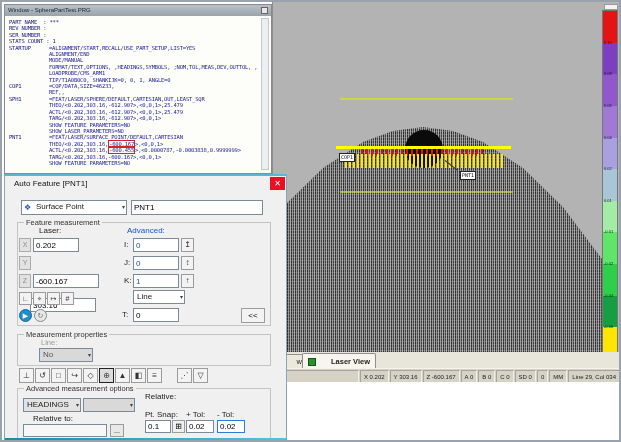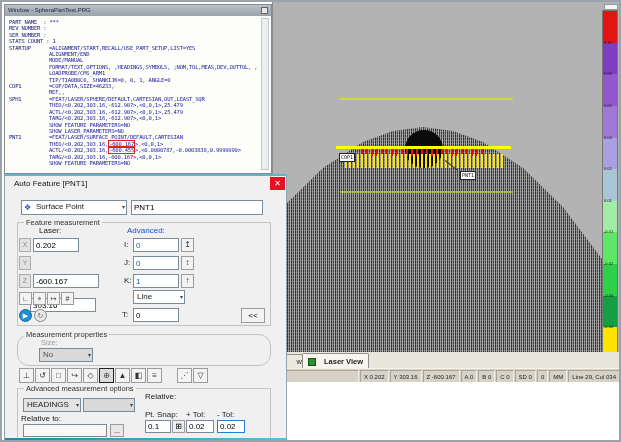--- a/index.html
+++ b/index.html
@@ -31,21 +31,21 @@
   #color-scale{position:absolute;right:3px;top:8px;width:14px;height:348px;display:flex;flex-direction:column;
     border:1px solid #777;background:#fff;}
   .cs-seg{flex:1;position:relative;}
   .cs-label{position:absolute;top:-3px;left:1px;font-size:4px;line-height:5px;color:#1a1a1a;white-space:nowrap;}
   #cs-top{position:absolute;right:3px;top:2px;width:14px;height:6px;background:#f4f4f4;border:1px solid #999;box-sizing:border-box;}
   
   #tabbar{position:absolute;left:270px;top:350px;width:348px;height:16px;background:#e8e5da;border-bottom:1px solid #9a9a9a;}
   .tab{position:absolute;top:2px;height:14px;background:#ece9dc;border:1px solid #8f8f8f;border-bottom:none;
     border-radius:2px 2px 0 0;font-size:7.5px;line-height:13px;padding:0 5px;color:#222;}
   #tab-partial{left:2px;width:22px;text-align:right;}
-  #tab-laser{left:30px;top:1px;height:15px;background:#f7f5ee;font-weight:bold;display:flex;align-items:center;gap:8px;}
+  #tab-laser{left:30px;top:1px;height:15px;background:#f7f5ee;font-weight:bold;display:flex;align-items:center;gap:15px;}
   .tab-icon{width:6px;height:6px;background:#2e8f2e;border:1px solid #145214;display:inline-block;}
   #statusbar{position:absolute;left:270px;top:366px;width:348px;height:14px;background:#d6d2c6;
     border-top:1px solid #f5f3ee;display:flex;align-items:stretch;}
   .sb-item{font-size:6px;line-height:12px;color:#222;border:1px solid;border-color:#a9a49a #f2efe8 #f2efe8 #a9a49a;
     margin:1px 0 0 1px;padding:0 3px;white-space:nowrap;flex:0 0 auto;}
   .sb-spacer{flex:1 1 auto;border:1px solid;border-color:#a9a49a #f2efe8 #f2efe8 #a9a49a;margin:1px 0 0 1px;}
   #bottom-white{position:absolute;left:285px;top:380px;width:333px;height:60px;background:#ffffff;}
   
   #editor{position:absolute;left:2px;top:2px;width:268px;height:170px;background:#fdfdfa;
     border:1px solid #8a8a8a;box-sizing:border-box;z-index:2;}
@@ -94,31 +94,31 @@
   .tool-btn.active{background:#dcdcdc;border:1px solid #222;}
   #xyz-tools{position:absolute;left:14px;top:116px;display:flex;}
   #run-tools{position:absolute;left:14px;top:133px;display:flex;gap:2px;}
   .round-btn{width:13px;height:13px;border-radius:50%;border:1px solid #888;background:#e8e8e8;
     color:#666;font-size:7px;line-height:11px;text-align:center;padding:0;}
   .round-btn.primary{background:#1f8fd0;color:#fff;border-color:#1468a0;}
   .sv-btn{position:absolute;width:13px;height:14px;background:#f3f3f3;border:1px solid #9b9b9b;
     font-size:8px;line-height:12px;text-align:center;padding:0;box-sizing:border-box;color:#333;}
   #collapse-btn{position:absolute;left:236px;top:132px;width:24px;height:15px;background:#f3f3f3;
     border:1px solid #9b9b9b;font-size:8px;line-height:12px;text-align:center;padding:0;box-sizing:border-box;}
-  #gb-meas{left:12px;top:158px;width:254px;height:32px;border-radius:12px;}
+  #gb-meas{left:12px;top:158px;width:254px;height:32px;}
   #lbl-snap{position:absolute;left:36px;top:162px;font-size:7.5px;color:#9a9a9a;}
   #snap-dd{left:34px;top:172px;width:54px;height:14px;line-height:12px;}
   #meas-tools,#meas-tools2{position:absolute;top:192px;display:flex;}
   #meas-tools{left:14px;}
   #meas-tools2{left:172px;}
   #gb-adv{left:12px;top:212px;width:254px;height:52px;}
   #gb-adv .gb-legend{font-size:7.5px;}
   #nominals-dd{left:18px;top:222px;width:58px;height:14px;background:#e3e3e3;line-height:12px;}
   #blank-dd{left:78px;top:222px;width:52px;height:14px;line-height:12px;}
-  #lbl-relative{position:absolute;left:16px;top:238px;font-size:8px;}
+  #lbl-relative{position:absolute;left:28px;top:238px;font-size:8px;}
   #relative-input{left:18px;top:248px;width:84px;height:13px;background:#f7f7f7;}
   #browse-btn{position:absolute;left:105px;top:248px;width:14px;height:13px;background:#e8e8e8;
     border:1px solid #9b9b9b;font-size:7px;line-height:10px;text-align:center;padding:0;box-sizing:border-box;}
   #lbl-analysis{position:absolute;left:140px;top:216px;font-size:8px;}
   .tol-label{position:absolute;top:234px;font-size:8px;}
   #lbl-ptsize{left:140px;} #lbl-ptol{left:181px;} #lbl-mtol{left:212px;}
   #ptsize-input{left:140px;top:244px;width:26px;height:13px;}
   #ptsize-btn{position:absolute;left:167px;top:244px;width:13px;height:13px;background:#f0f0f0;
     border:1px solid #9b9b9b;font-size:8px;line-height:11px;text-align:center;padding:0;box-sizing:border-box;}
   #ptol-input{left:181px;top:244px;width:28px;height:13px;}
@@ -285,21 +285,21 @@
       <span>Line</span>
       <span class="chev">▾</span>
     </div>
     <span class="vec-label" style="left:117px;top:134px;">T:</span>
     <input class="num-input" style="left: 128px; top: 132px; width: 46px;" value="0">
     <button id="collapse-btn">&lt;&lt;</button>
 
     <div id="gb-meas" class="groupbox">
       <span class="gb-legend">Measurement properties</span>
     </div>
-    <span id="lbl-snap">Size:</span>
+    <span id="lbl-snap">Line:</span>
     <div id="snap-dd" class="dd gray">
       <span>No</span>
       <span class="chev">▾</span>
     </div>
     <div id="meas-tools">
         <button class="tool-btn">⊥</button>
         <button class="tool-btn">↺</button>
         <button class="tool-btn">□</button>
         <button class="tool-btn">↪</button>
         <button class="tool-btn">◇</button>

